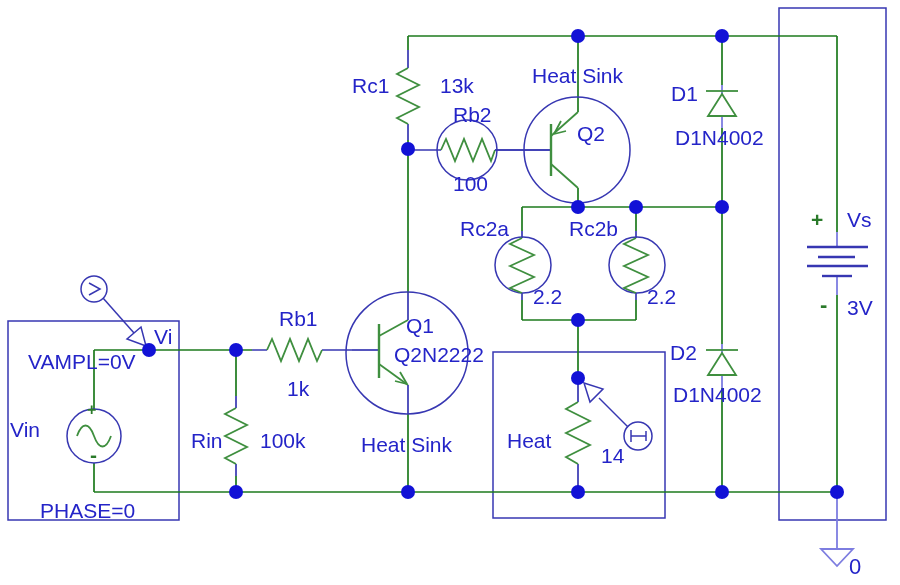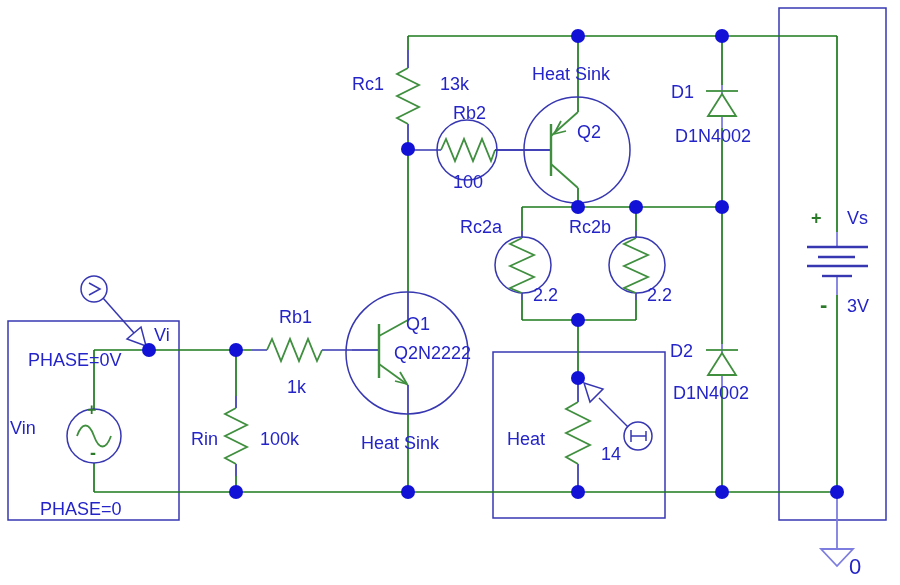--- a/index.html
+++ b/index.html
@@ -1,19 +1,19 @@
 <!DOCTYPE html>
 <html style="--bg: #ffffff; --wire: #1d7a1d; --symgreen: #3f8f3f; --outline: #3737b2; --pinlight: #7d7de0; --text: #2424c8; --junction: #1212d6; --pm: #2a7a2a;"><head>
 <meta charset="utf-8">
 <style>
   html,body{margin:0;padding:0;background:#fff;}
   #canvas{position:relative;width:900px;height:585px;background:var(--bg,#fff);overflow:hidden;
           font-family:"Liberation Sans",sans-serif;}
   #wires-svg{position:absolute;left:0;top:0;}
-  .lbl{position:absolute;font-size:18px;line-height:1.05;color:var(--text,#2424c8);white-space:nowrap;}
+  .lbl{position:absolute;font-size:21px;line-height:1.05;color:var(--text,#2424c8);white-space:nowrap;}
   .grn{color:var(--pm,#2a7a2a);font-weight:bold;}
   .sm{font-size:16px;}
   .big{font-size:22px;}
   
   .wire{stroke:var(--wire,#1d7a1d);stroke-width:1.7;fill:none;}
   .sym{stroke:var(--symgreen,#3f8f3f);stroke-width:1.8;fill:none;}
   .bar{stroke:var(--symgreen,#3f8f3f);stroke-width:2.4;fill:none;}
   .pin{stroke:var(--outline,#3737b2);stroke-width:1.7;fill:none;}
   .outl{stroke:var(--outline,#3737b2);stroke-width:1.5;fill:none;}
   .peri{stroke:var(--pinlight,#7d7de0);stroke-width:1.8;fill:none;}
@@ -166,21 +166,21 @@
       <circle class="dot" cx="722" cy="207" r="7"></circle>
       <circle class="dot" cx="578" cy="320" r="7"></circle>
       <circle class="dot" cx="578" cy="378" r="7"></circle>
       <circle class="dot" cx="578" cy="492" r="7"></circle>
       <circle class="dot" cx="722" cy="492" r="7"></circle>
       <circle class="dot" cx="837" cy="492" r="7"></circle>
     </g>
   </svg>
 
   <div class="lbl" style="left:154px;top:326px">Vi</div>
-  <div class="lbl" style="left:28px;top:351px">PHASE=0V</div>
+  <div class="lbl" style="left:28px;top:351px">VAMPL=0V</div>
   <div class="lbl" style="left:10px;top:419px">Vin</div>
   <div class="lbl" style="left:40px;top:500px">PHASE=0</div>
   <div class="lbl grn sm" style="left:87px;top:402px">+</div>
   <div class="lbl grn" style="left:90px;top:444px">-</div>
 
   <div class="lbl" style="left:191px;top:430px">Rin</div>
   <div class="lbl" style="left:260px;top:430px">100k</div>
   <div class="lbl" style="left:279px;top:308px">Rb1</div>
   <div class="lbl" style="left:287px;top:378px">1k</div>
 

